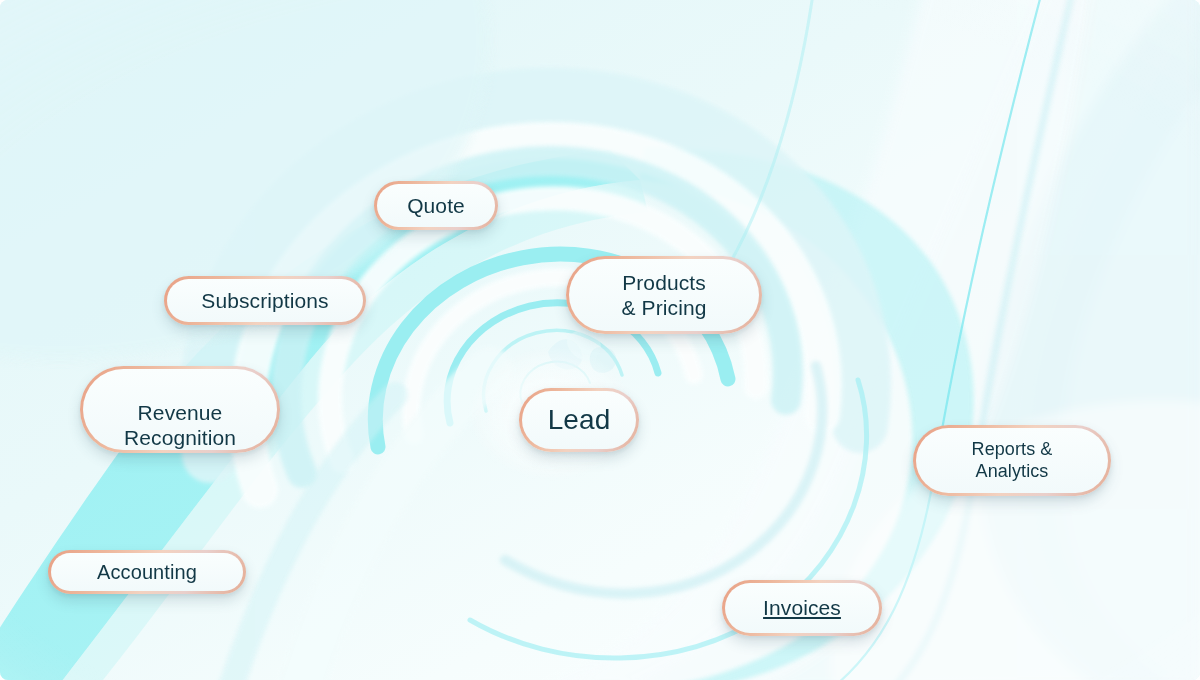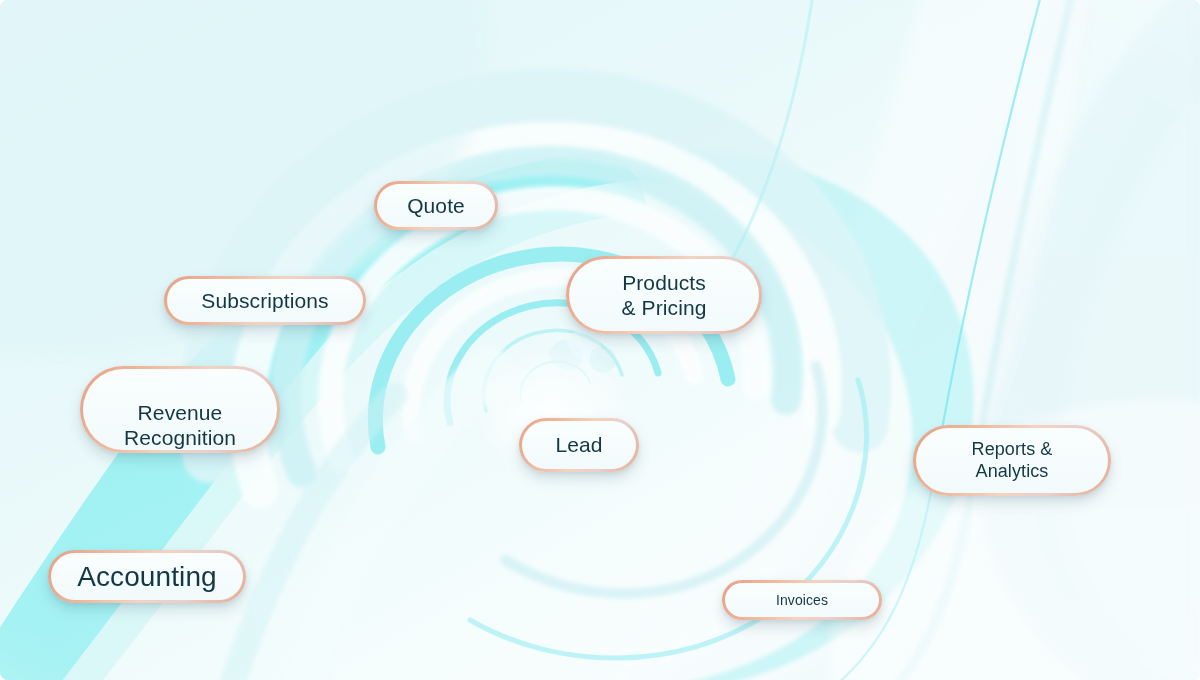--- a/index.html
+++ b/index.html
@@ -236,20 +236,20 @@
     </svg>
   </div>
 
   <div id="pill-container">
       <div class="pill" style="left: 374px; top: 181px; width: 124px; height: 49px; font-size: 21px;"><span class="pill-label">Quote</span></div>
       <div class="pill" style="left: 164px; top: 260px; width: 202px; height: 49px; font-size: 21px; margin-top: 16px;"><span class="pill-label">Subscriptions</span></div>
       <div class="pill" style="left: 566px; top: 256px; width: 196px; height: 78px; font-size: 21px;"><span class="pill-label">Products
 &amp; Pricing</span></div>
       <div class="pill" style="left: 80px; top: 366px; width: 200px; height: 87px; font-size: 21px; align-items: flex-end;"><span class="pill-label">Revenue
 Recognition</span></div>
-      <div class="pill" style="left: 519px; top: 418px; width: 120px; height: 54px; font-size: 21px;"><span class="pill-label">Lead</span></div>
+      <div class="pill" style="left: 519px; top: 388px; width: 120px; height: 64px; font-size: 28px;"><span class="pill-label">Lead</span></div>
       <div class="pill" style="left: 913px; top: 425px; width: 198px; height: 71px; font-size: 18px;"><span class="pill-label">Reports &amp;
 Analytics</span></div>
-      <div class="pill" style="left: 48px; top: 550px; width: 198px; height: 53px; font-size: 28px;"><span class="pill-label">Accounting</span></div>
-      <div class="pill" style="left: 722px; top: 580px; width: 160px; height: 40px; font-size: 14px;"><span class="pill-label">Invoices</span></div>
+      <div class="pill" style="left: 48px; top: 550px; width: 198px; height: 44px; font-size: 20px;"><span class="pill-label">Accounting</span></div>
+      <div class="pill" style="left: 722px; top: 580px; width: 160px; height: 56px; font-size: 21px; text-decoration: underline;"><span class="pill-label">Invoices</span></div>
     </div>
 
 </div>
 
 </body></html>

